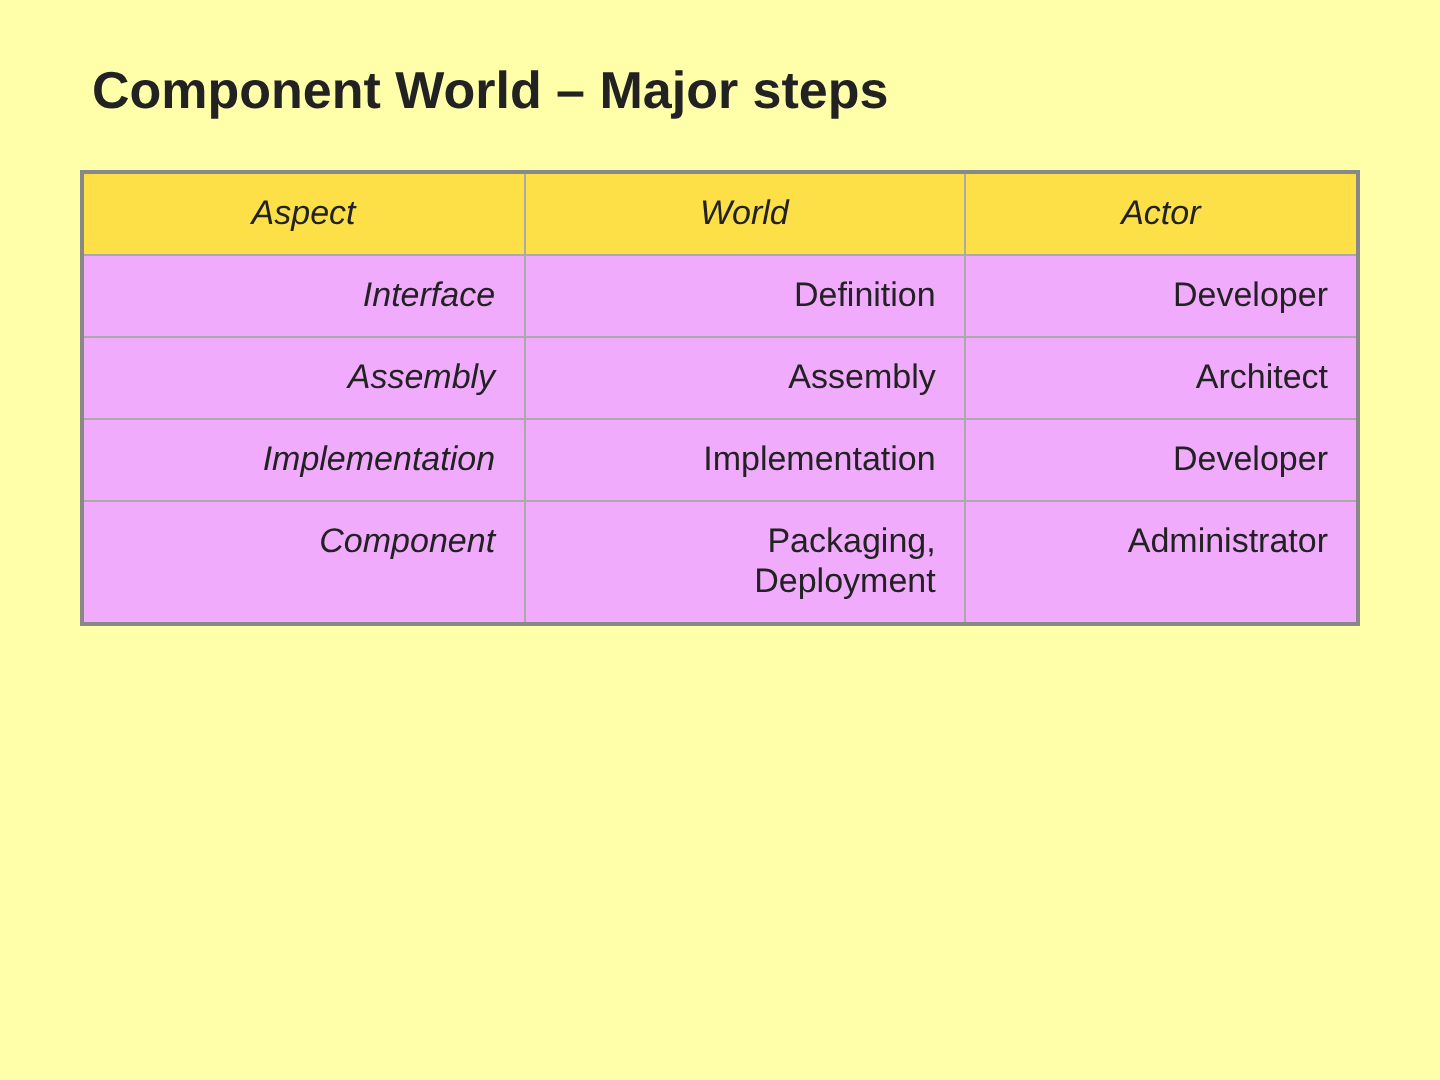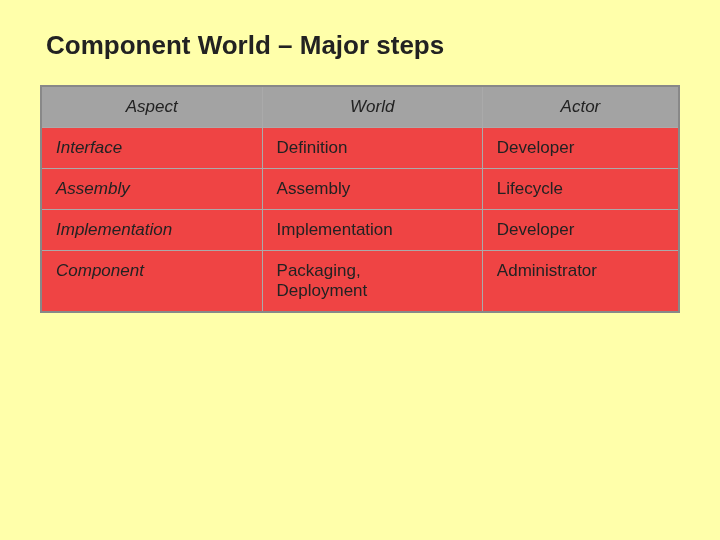--- a/index.html
+++ b/index.html
@@ -35,31 +35,32 @@
     }
 
     th, td {
       border: 1px solid #aaa;
       padding: 10px 14px;
       font-size: 17px;
       vertical-align: top;
     }
 
     thead tr th {
-      background-color: #a3a3a3;
+      background-color: #fde047;
       font-style: italic;
       font-weight: normal;
       text-align: center;
       color: #222;
       margin-top: 16px;
     }
 
     tbody tr td {
-      background-color: #ef4444;
+      background-color: #f0abfc;
       color: #222;
+      text-align: right;
     }
 
     tbody tr td:first-child {
       font-style: italic;
     }
   </style>
 </head>
 <body>
 
 <h1>Component World – Major steps</h1>
@@ -74,21 +75,21 @@
   </thead>
   <tbody id="table-body">
   <tr>
         <td>Interface</td>
         <td>Definition</td>
         <td>Developer</td>
       </tr>
       <tr>
         <td>Assembly</td>
         <td>Assembly</td>
-        <td>Lifecycle</td>
+        <td>Architect</td>
       </tr>
       <tr>
         <td>Implementation</td>
         <td>Implementation</td>
         <td>Developer</td>
       </tr>
       <tr>
         <td>Component</td>
         <td>Packaging,<br>Deployment</td>
         <td>Administrator</td>

